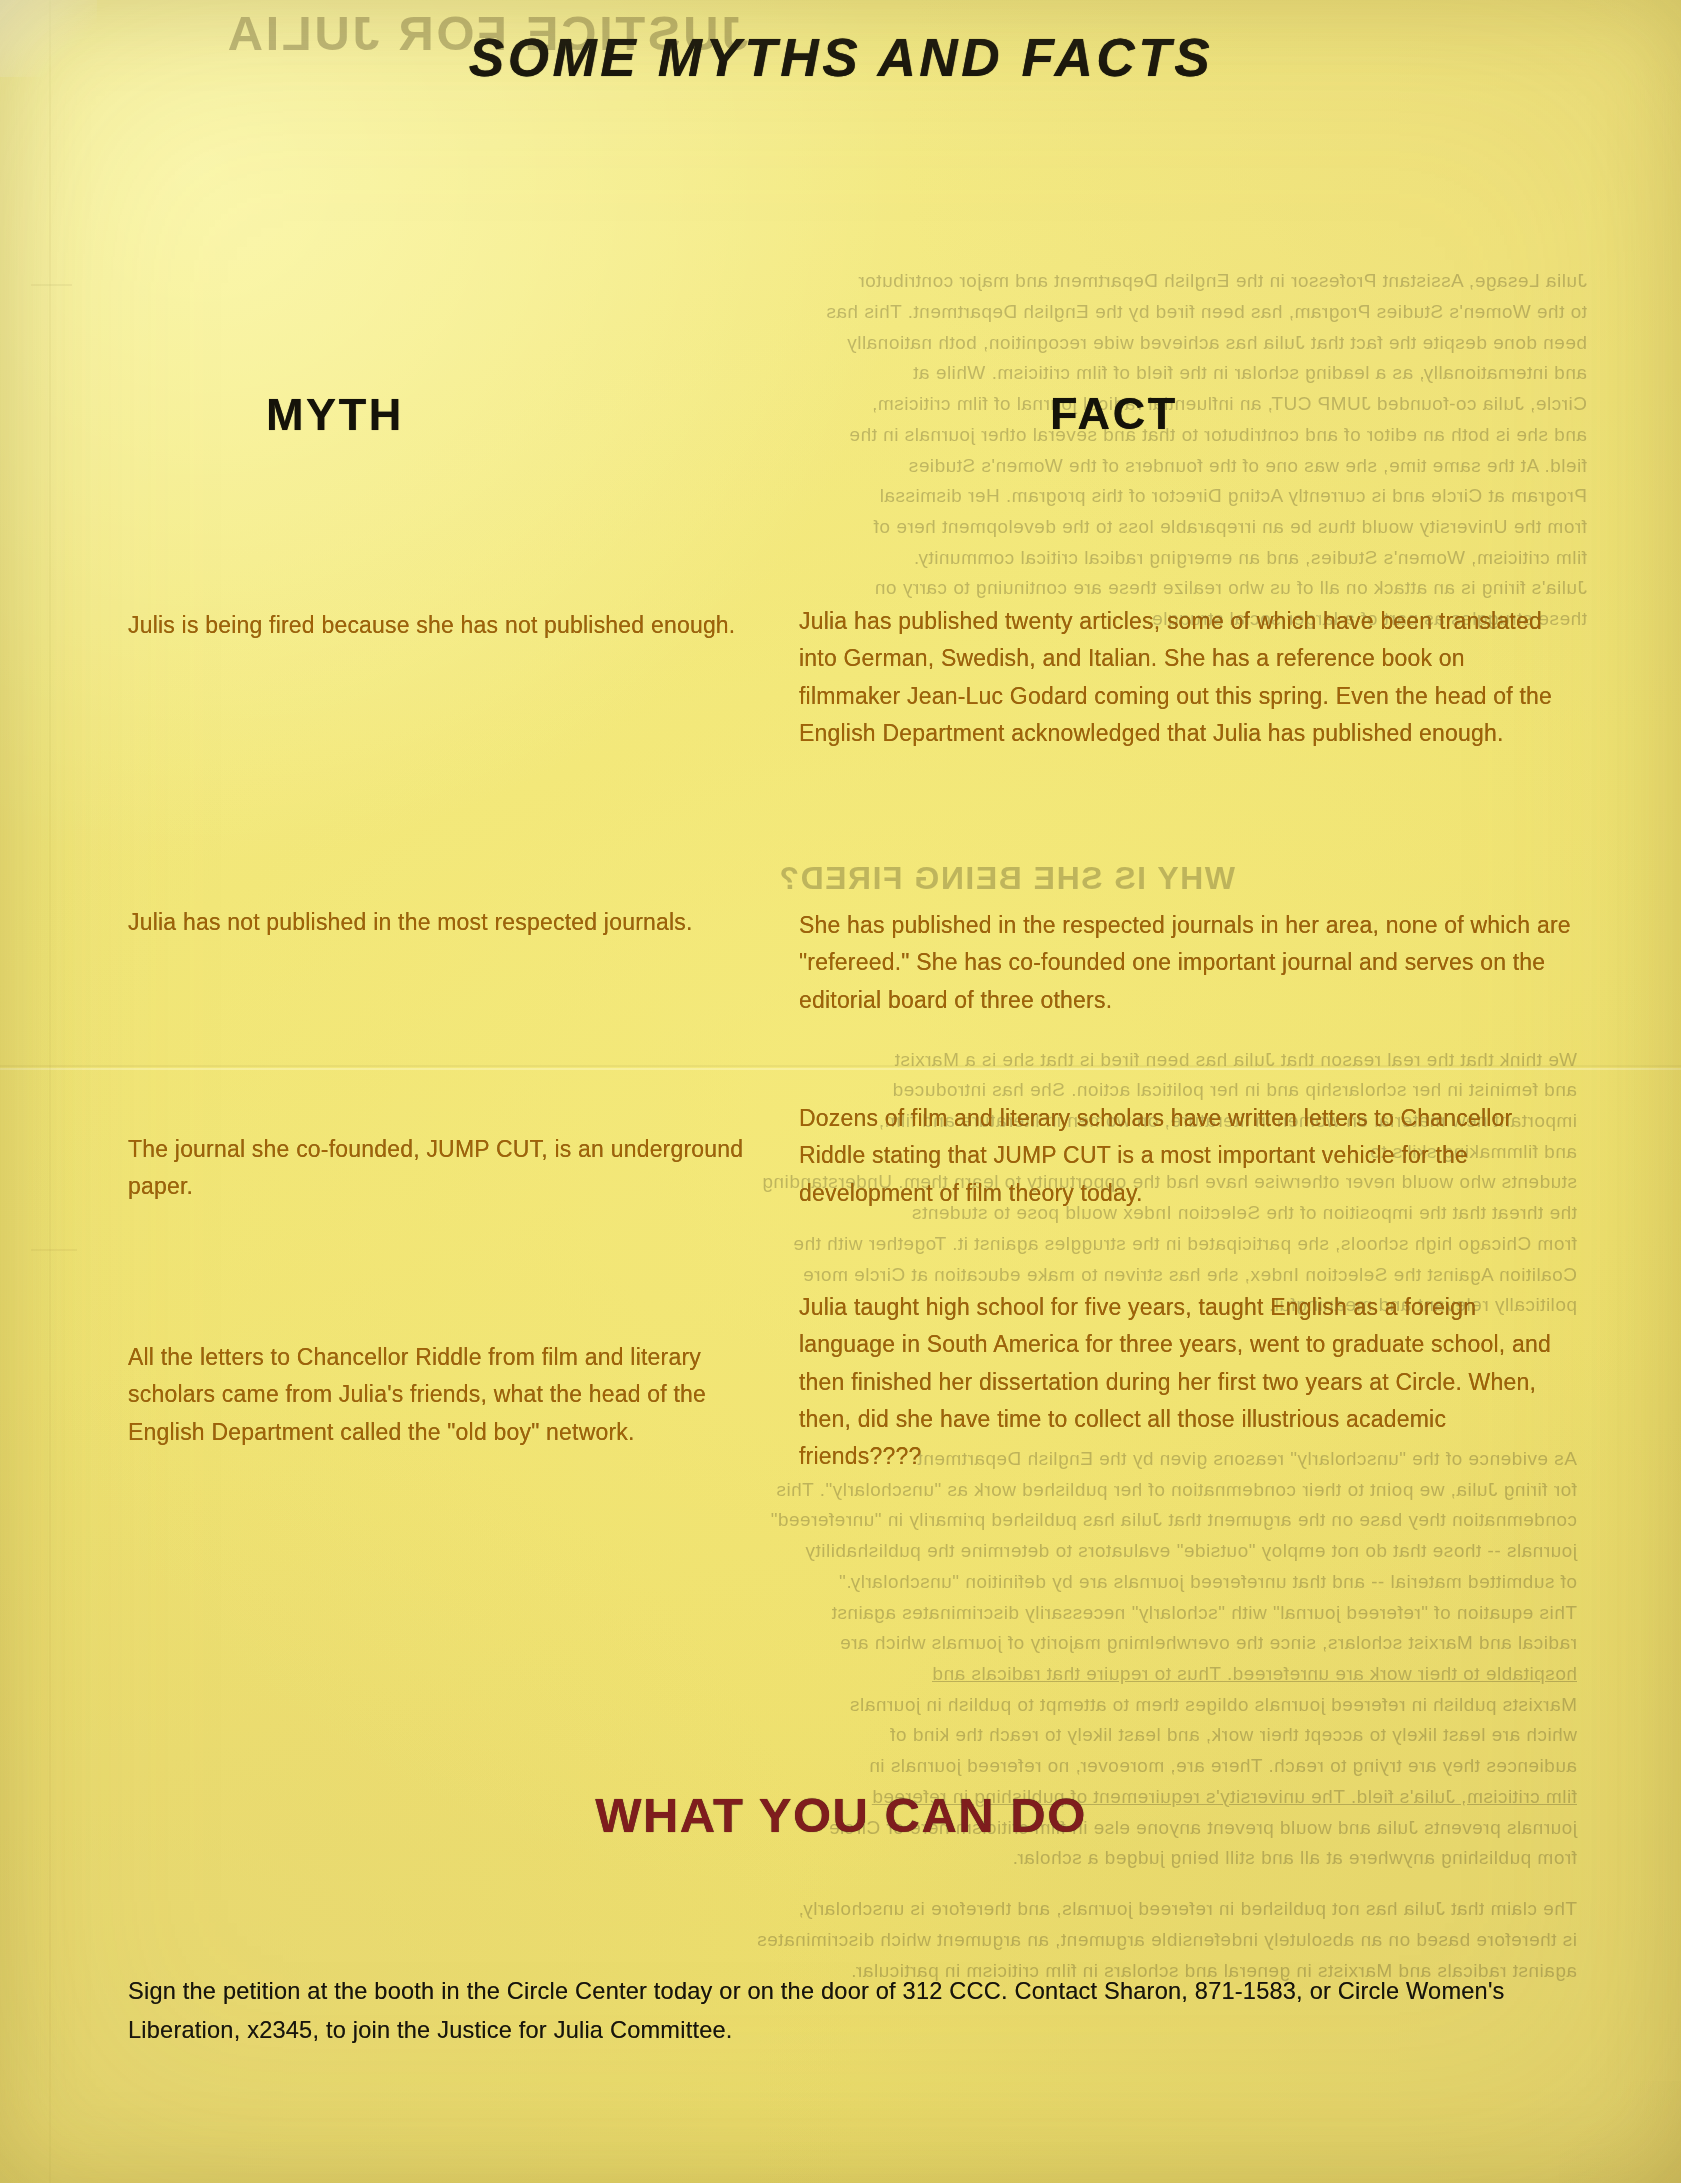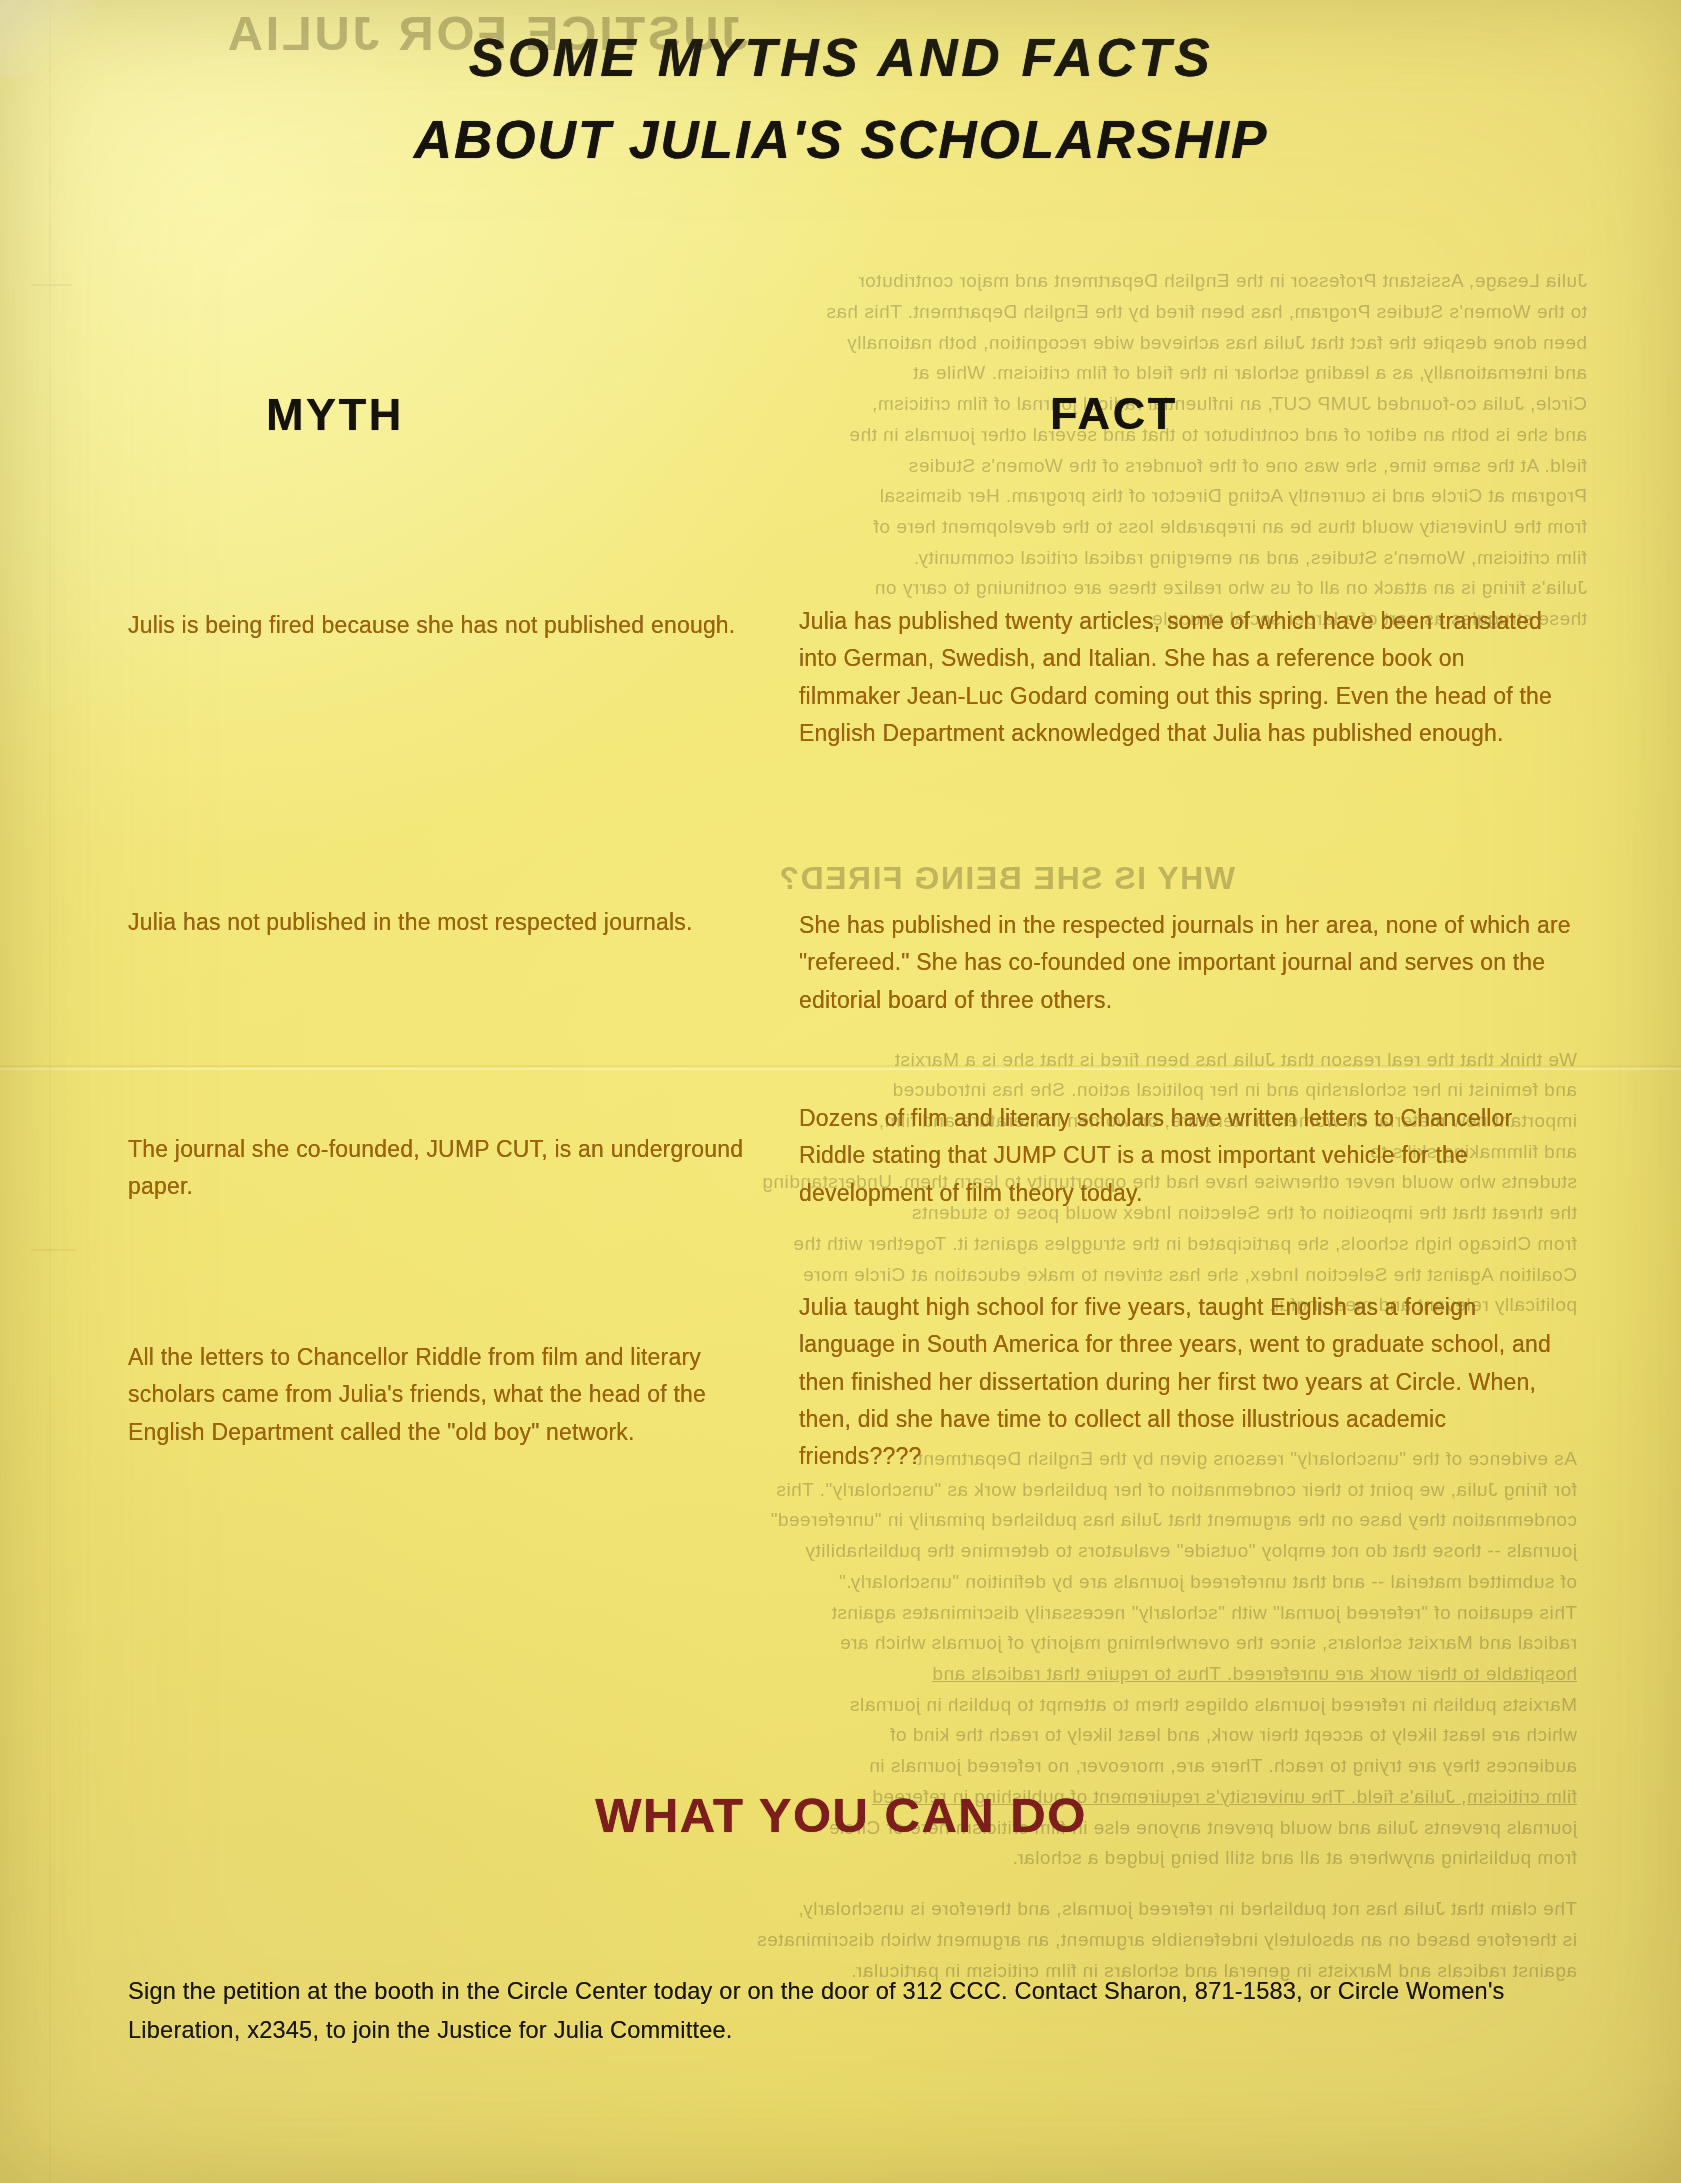--- a/index.html
+++ b/index.html
@@ -197,21 +197,20 @@
   <div class="bleed bleed-body" style="left:276px; top:1813px; width:1301px;">journals prevents Julia and would prevent anyone else in film criticism here or Circle</div>
   <div class="bleed bleed-body" style="left:276px; top:1843px; width:1301px;">from publishing anywhere at all and still being judged a scholar.</div>
   <div class="bleed bleed-body" style="left:276px; top:1894px; width:1301px;">The claim that Julia has not published in refereed journals, and therefore is unscholarly,</div>
   <div class="bleed bleed-body" style="left:276px; top:1925px; width:1301px;">is therefore based on an absolutely indefensible argument, an argument which discriminates</div>
   <div class="bleed bleed-body" style="left:276px; top:1956px; width:1301px;">against radicals and Marxists in general and scholars in film criticism in particular.</div>
 </div>
 
 <div class="fg">
 
   <div class="headline l1">SOME MYTHS AND FACTS</div>
-  <div class="headline l2">ABOUT JULIA'S SCHOLARSHIP</div>
 
   <div class="col-head myth">MYTH</div>
   <div class="col-head fact">FACT</div>
 
   <div class="row-myth" style="top:607px;">Julis is being fired because she has not published enough.</div>
   <div class="row-fact" style="top:603px;">Julia has published twenty articles, some of which have been translated into German, Swedish, and Italian.  She has a reference book on filmmaker Jean-Luc Godard coming out this spring.  Even the head of the English Department acknowledged that Julia has published enough.</div>
 
   <div class="row-myth" style="top:880px;margin-top:24px;">Julia has not published in the most respected journals.</div>
   <div class="row-fact" style="top:907px;">She has published in the respected journals in her area, none of which are "refereed."  She has co-founded  one important journal and serves on the editorial board of three others.</div>
 

